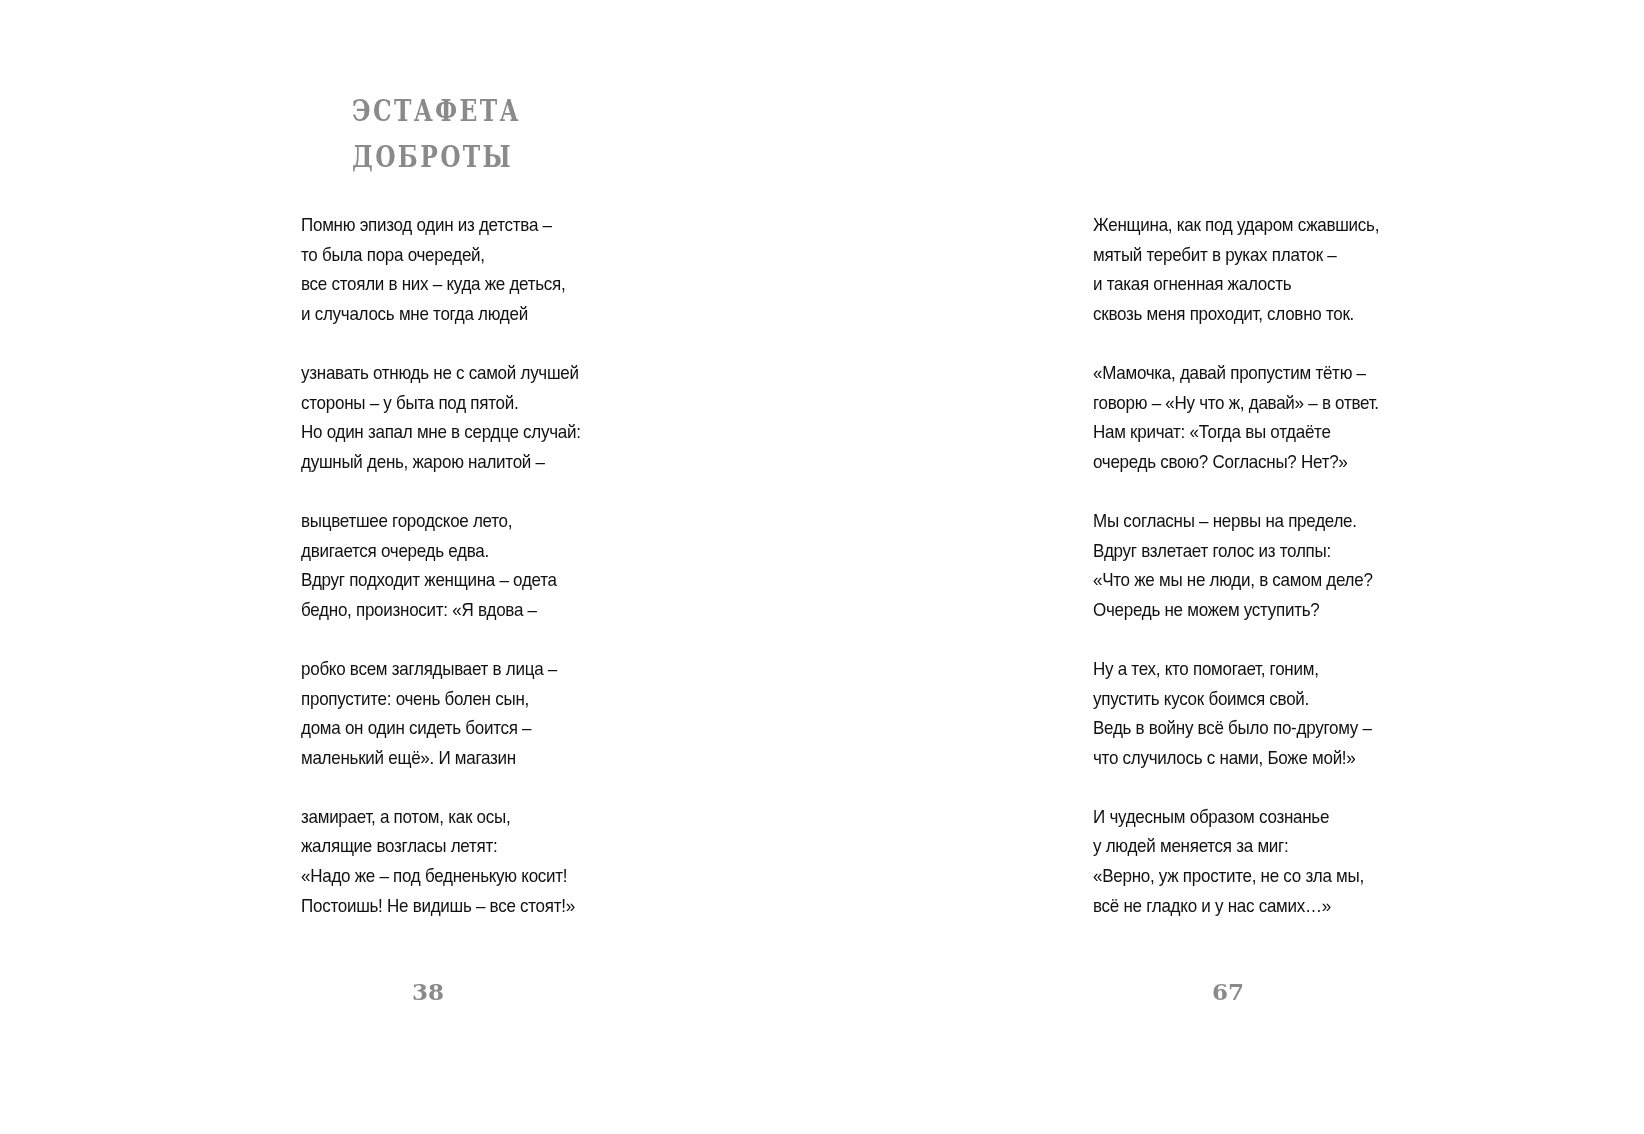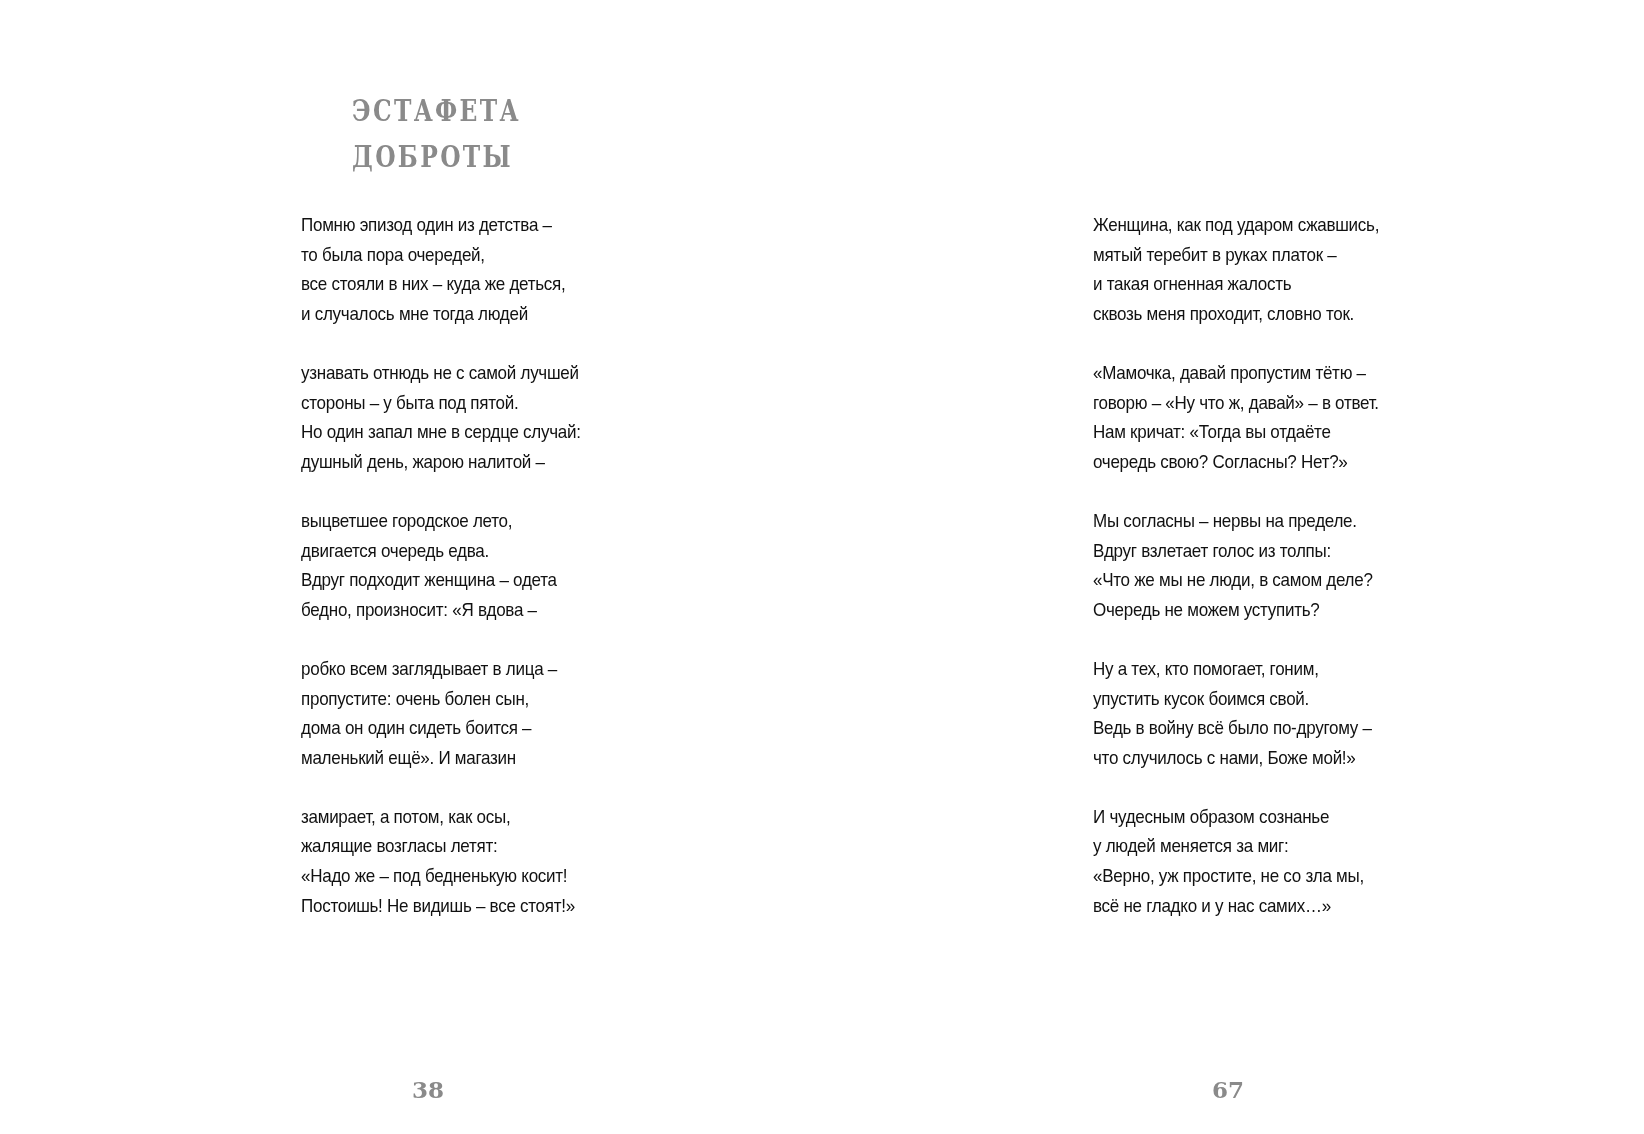--- a/index.html
+++ b/index.html
@@ -12,21 +12,21 @@
            font-family: "DejaVu Serif", serif; font-weight: bold; color: #8a8a8a;
            font-size: 30px; line-height: 46px; letter-spacing: 3px; transform: scaleX(0.78);
            transform-origin: center top; }
   .title span { display: block; }
   .poem { position: absolute; top: 210px; font-size: 18.5px; line-height: 29.6px;
           letter-spacing: -0.3px; transform: scaleX(0.92); transform-origin: left top; }
   .poem-left { left: 301px; }
   .poem-right { left: 271px; }
   .stanza { margin: 0 0 29.6px 0; }
   .line { display: block; white-space: nowrap; }
-  .page-num { position: absolute; top: 1076px; font-family: "DejaVu Serif", serif;
+  .page-num { position: absolute; top: 978px; font-family: "DejaVu Serif", serif;
               font-weight: bold; color: #8a8a8a; font-size: 23px; }
   .page-num-left { left: 412px; }
   .page-num-right { left: 390px; }
 </style>
 </head>
 <body>
 
 <div class="page page-left">
   <div class="title">
     <span>ЭСТАФЕТА</span>

